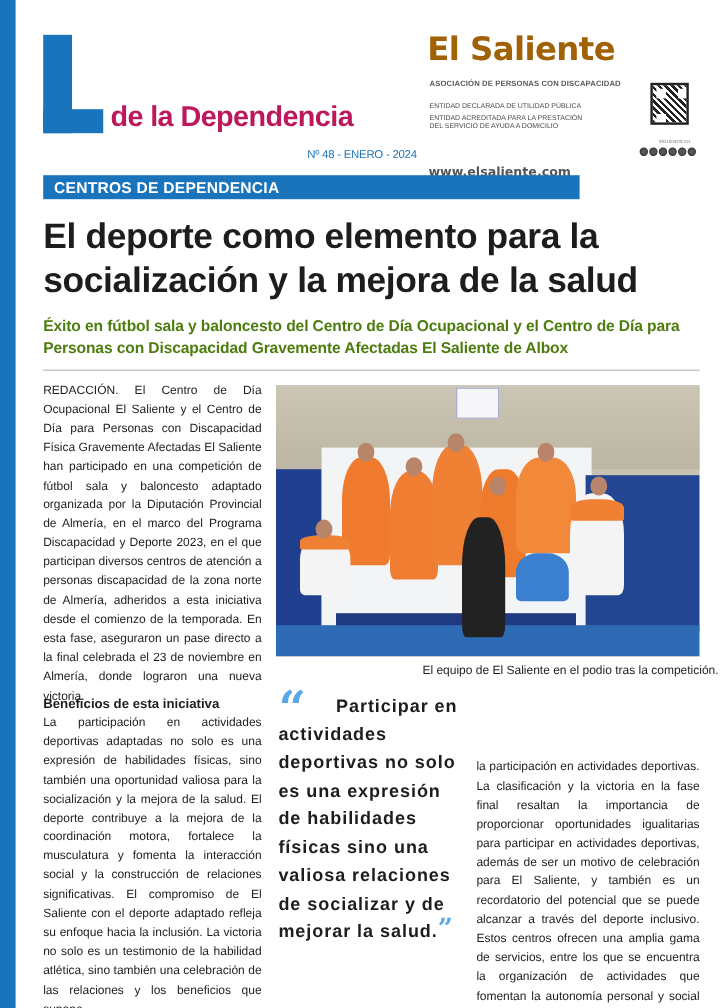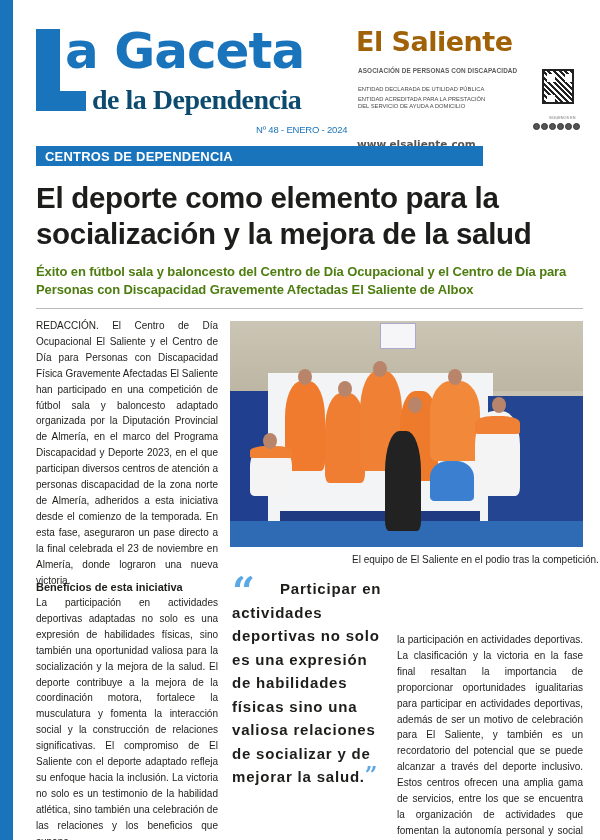--- a/index.html
+++ b/index.html
@@ -3,21 +3,21 @@
 <meta charset="utf-8">
 <style>
   *{box-sizing:border-box;margin:0;padding:0;}
   html,body{width:600px;height:840px;background:#fff;overflow:hidden;}
   body{position:relative;font-family:"Liberation Sans",sans-serif;color:#1d1d1b;}
   .left-bar{position:absolute;left:0;top:0;width:13px;height:840px;background:#1a74bc;}
   .masthead{position:absolute;left:36px;top:26px;width:310px;height:110px;}
   .big-L{position:absolute;left:0;top:3px;width:24px;height:82px;background:#1a74bc;}
   .big-L-foot{position:absolute;left:0;top:65px;width:50px;height:20px;background:#1a74bc;}
   .title-main{position:absolute;left:29px;top:-4px;font-family:"DejaVu Sans",sans-serif;font-weight:bold;font-size:50px;color:#1a74bc;letter-spacing:-1px;white-space:nowrap;}
-  .title-sub{position:absolute;left:56px;top:58px;font-family:Liberation Serif, serif;font-weight:bold;font-size:28px;color:#0c4a6e;letter-spacing:-0.5px;white-space:nowrap;}
+  .title-sub{position:absolute;left:56px;top:58px;font-family:Liberation Sans, sans-serif;font-weight:bold;font-size:24px;color:#be185d;letter-spacing:-0.5px;white-space:nowrap;}
   .issue{position:absolute;left:256px;top:124px;font-size:9.5px;color:#1a74bc;white-space:nowrap;letter-spacing:-0.2px;}
   .org-name{position:absolute;left:356px;top:26px;font-family:"DejaVu Sans",sans-serif;font-weight:bold;font-size:27px;color:#a16207;letter-spacing:-0.5px;white-space:nowrap;}
   .org-sub{position:absolute;left:358px;top:67px;font-size:6.4px;font-weight:bold;color:#5b5b5b;white-space:nowrap;letter-spacing:0.1px;}
   .org-line{position:absolute;left:358px;font-size:5.8px;color:#4a4a4a;white-space:nowrap;}
   .url{position:absolute;left:357px;top:138px;font-family:"DejaVu Sans",sans-serif;font-size:10.5px;font-weight:bold;color:#555;white-space:nowrap;}
   .qr{position:absolute;left:542px;top:69px;width:32px;height:35px;background:
       linear-gradient(#fff,#fff) 3px 3px/8px 8px no-repeat,
       linear-gradient(#fff,#fff) 21px 3px/8px 8px no-repeat,
       linear-gradient(#fff,#fff) 3px 24px/8px 8px no-repeat,
       repeating-linear-gradient(45deg,#222 0 2px,#fff 2px 4px);border:2px solid #222;}
@@ -52,21 +52,20 @@
   .q-close{font-family:"DejaVu Serif",serif;font-size:22px;font-weight:bold;color:#5aa9e6;line-height:10px;vertical-align:top;position:relative;top:4px;}
 </style>
 </head>
 <body>
 
 <div class="left-bar"></div>
 
 <div class="masthead">
   <div class="big-L"></div>
   <div class="big-L-foot"></div>
-  <div class="title-main">a Gaceta</div>
   <div class="title-sub">de la Dependencia</div>
 </div>
 <div class="issue">Nº 48 - ENERO - 2024</div>
 
 <div class="org-name">El Saliente</div>
 <div class="org-sub">ASOCIACIÓN DE PERSONAS CON DISCAPACIDAD</div>
 <div class="org-line" style="top:86px;">ENTIDAD DECLARADA DE UTILIDAD PÚBLICA</div>
 <div class="org-line" style="top:96px;">ENTIDAD ACREDITADA PARA LA PRESTACIÓN</div>
 <div class="org-line" style="top:103px;">DEL SERVICIO DE AYUDA A DOMICILIO</div>
 <div class="url">www.elsaliente.com</div>

